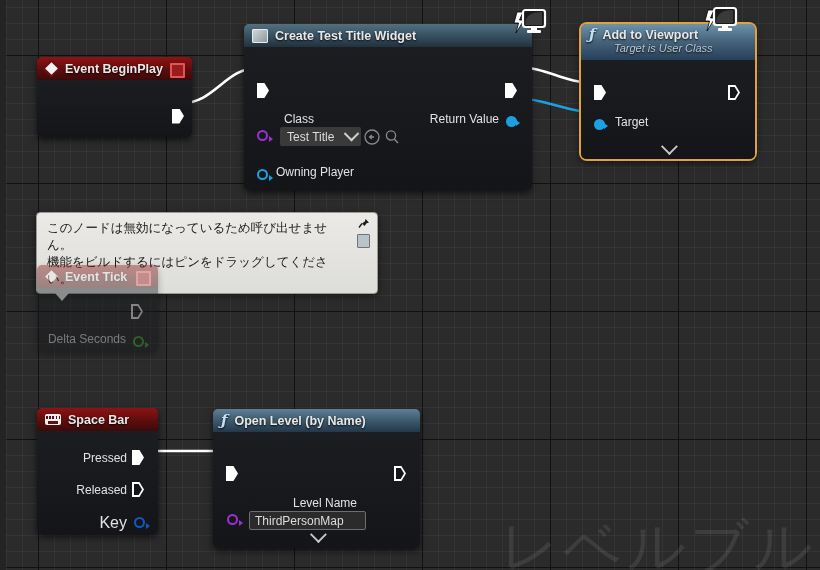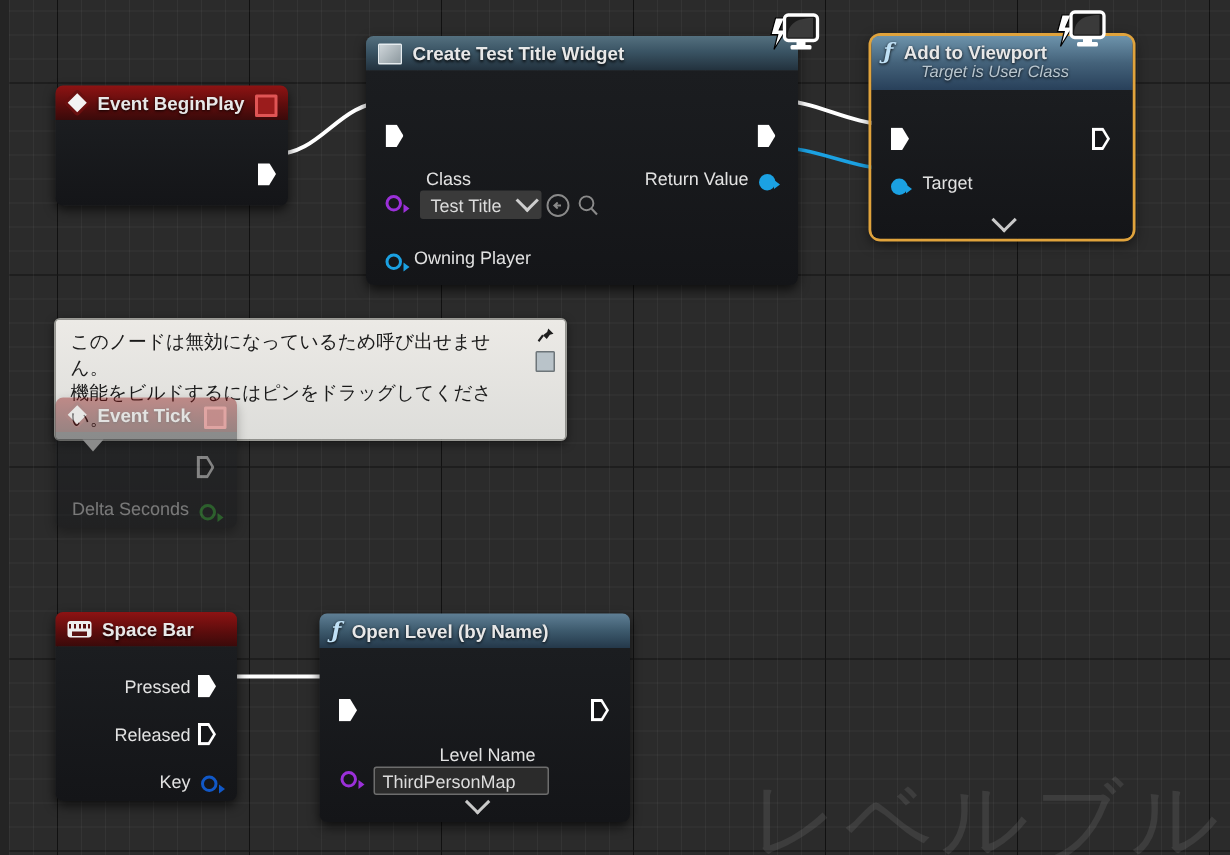--- a/index.html
+++ b/index.html
@@ -424,21 +424,21 @@
       <div style="position:absolute; right:31px; top:20px; font-size:12px; color:#e2e2e2;">Pressed</div>
       <span class="exec-pin" style="position:absolute; right:14px; top:19px;">
           <i></i>
         </span>
 
       <div style="position:absolute; right:31px; top:52px; font-size:12px; color:#e2e2e2;">Released</div>
       <span class="exec-pin hollow" style="position:absolute; right:14px; top:51px;">
           <i></i>
         </span>
 
-      <div style="position:absolute; right:31px; top:83px; font-size:12px; color:#e2e2e2;text-align:right;">Key</div>
+      <div style="position:absolute; right:31px; top:83px; font-size:16px; color:#e2e2e2;text-align:right;">Key</div>
       <span class="data-pin pin-hollow" style="position:absolute; right:13px; top:86px; color:#1158c7;"></span>
     </div>
   </div>
 
   <div class="node" id="n-openlevel" style="left:213px; top:409px; width:207px;">
     <div class="node-head fn-head">
       <span class="fx-icon">ƒ</span>
       <span>Open Level (by Name)</span>
     </div>
     <div class="node-body" style="height:116px;">

